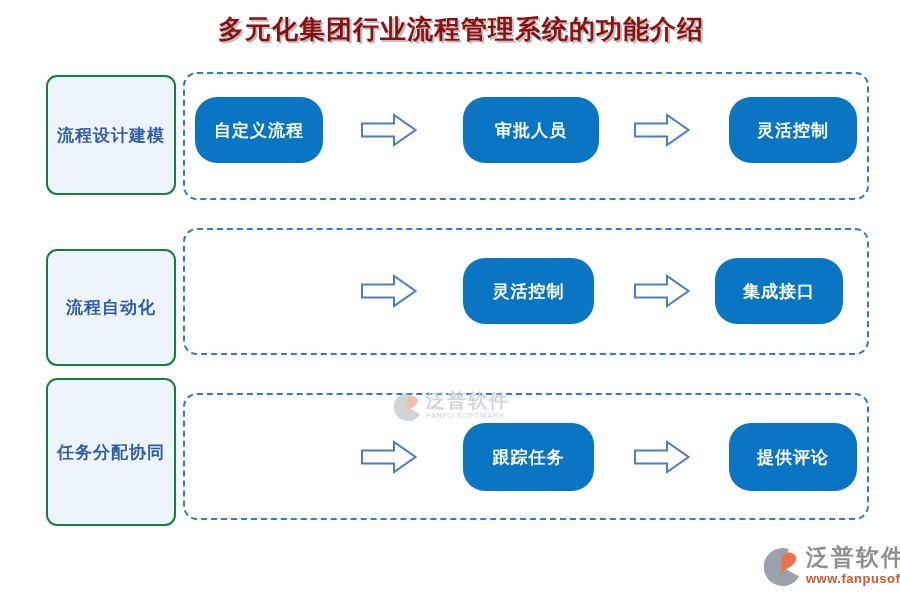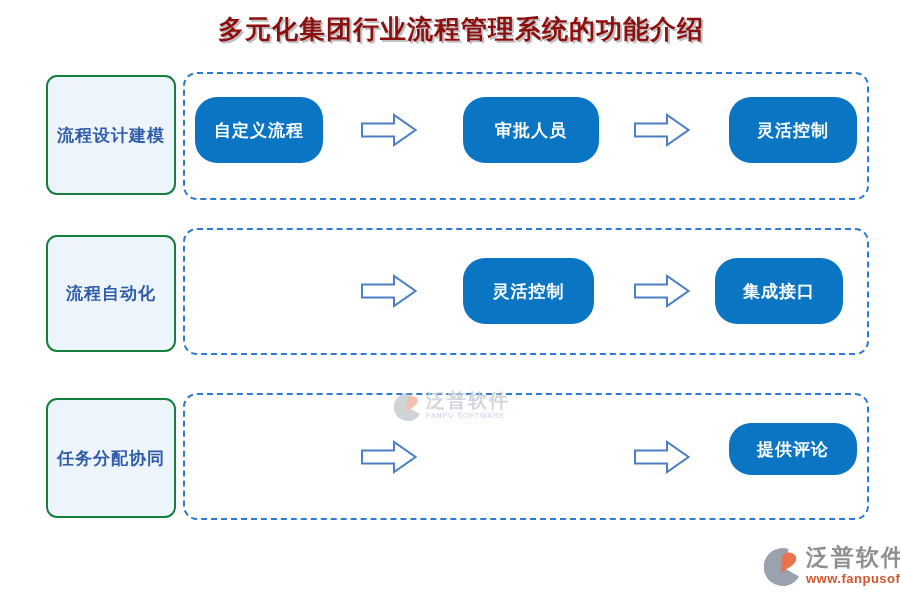--- a/index.html
+++ b/index.html
@@ -14,22 +14,22 @@
     font-size:26px;font-weight:bold;color:#8b0f0f;letter-spacing:1px;
     text-shadow:2px 2px 0 rgba(140,140,140,.55);
   }
   
   .label-box{
     position:absolute;left:35px;width:130px;
     background:#eef4fc;border:2px solid #15803d;border-radius:11px;
     display:flex;align-items:center;justify-content:center;box-sizing:border-box;
   }
   .l1{top:75px;height:120px;}
-  .l2{top:235px;height:117px;}
-  .l3{top:398px;height:120px;}
+  .l2{top:249px;height:117px;}
+  .l3{top:378px;height:148px;}
   .label-text{font-size:17px;font-weight:bold;color:#2f5ca8;letter-spacing:1px;}
   
   .flow-container{
     position:absolute;left:172px;width:686px;box-sizing:border-box;
     border:2px dashed #2f7ad2;border-radius:14px;background:#ffffff;
   }
   .c1{top:72px;height:128px;}
   .c2{top:228px;height:127px;}
   .c3{top:393px;height:127px;}
   
@@ -40,21 +40,21 @@
     z-index:3;box-sizing:border-box;
   }
   .r1s1{left:184px;top:97px;width:128px;height:66px;}
   .r1s2{left:452px;top:97px;width:136px;height:66px;}
   .r1s3{left:718px;top:97px;width:128px;height:66px;text-align:right;}
   .r2s1{left:180px;top:245px;width:134px;height:94px;}
   .r2s2{left:452px;top:258px;width:131px;height:66px;}
   .r2s3{left:704px;top:258px;width:128px;height:66px;}
   .r3s1{left:183px;top:420px;width:130px;height:73px;}
   .r3s2{left:452px;top:423px;width:131px;height:68px;}
-  .r3s3{left:718px;top:423px;width:128px;height:52px;}
+  .r3s3{left:718px;top:423px;width:128px;height:68px;}
   
   .arrow{position:absolute;width:56px;height:34px;z-index:3;}
   .r1a1{left:350px;top:113px;}
   .r1a2{left:623px;top:113px;}
   .r2a1{left:350px;top:274px;}
   .r2a2{left:623px;top:274px;}
   .r3a1{left:350px;top:440px;}
   .r3a2{left:623px;top:440px;}
   
   .watermark{
@@ -108,20 +108,21 @@
   </svg>
   <div class="step r2s3">集成接口</div>
 
   <div class="label-box l3">
     <span class="label-text">任务分配协同</span>
   </div>
   <div class="flow-container c3"></div>
   <svg class="arrow r3a1" viewBox="0 0 56 34">
     <polygon points="1,10.5 33,10.5 33,2 54.5,17 33,32 33,23.5 1,23.5" fill="#ffffff" stroke="#4e7fc4" stroke-width="2" stroke-linejoin="miter"></polygon>
   </svg>
+  <div class="step r3s2">跟踪任务</div>
   <svg class="arrow r3a2" viewBox="0 0 56 34">
     <polygon points="1,10.5 33,10.5 33,2 54.5,17 33,32 33,23.5 1,23.5" fill="#ffffff" stroke="#4e7fc4" stroke-width="2" stroke-linejoin="miter"></polygon>
   </svg>
   <div class="step r3s3">提供评论</div>
 
   <div class="watermark">
     <svg class="wm-icon" viewBox="0 0 40 42">
       <path d="M26,2 A20,20 0 1 0 37,31 L21,22 Z" fill="#9aa3ad"></path>
       <path d="M23,6 C32,4 37,11 32,17 C27,23 22,22 18,29 C18,18 17,8 23,6 Z" fill="#e8734d"></path>
     </svg>

